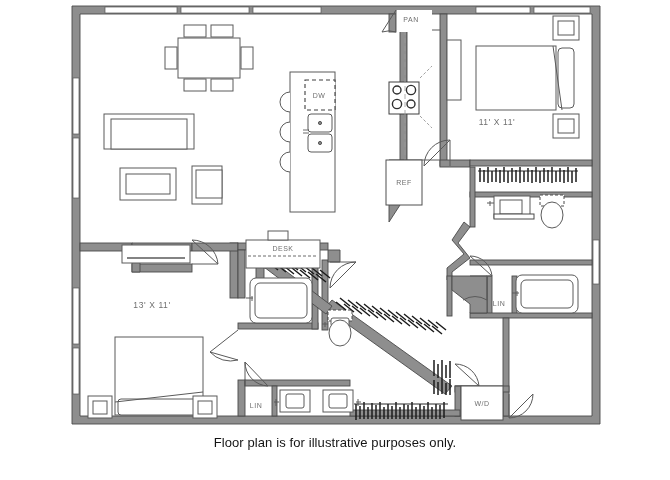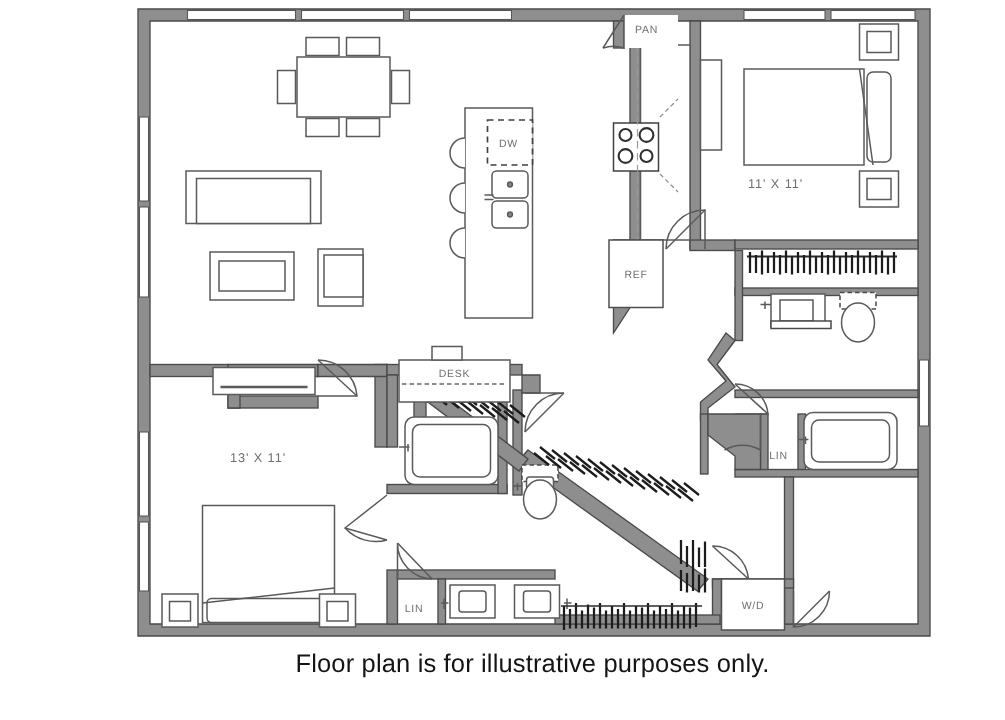--- a/index.html
+++ b/index.html
@@ -11,37 +11,36 @@
     width: 670px;
     height: 480px;
     font-family: "Liberation Sans", sans-serif;
     overflow: hidden;
   }
   #page {
     position: relative;
     width: 558px;
     height: 480px;
     background: #ffffff;
-    margin-left: 20px;
   }
   #plan-svg {
     position: absolute;
     left: 0;
     top: 0;
   }
   .caption-block {
     position: absolute;
     left: 0;
     top: 432px;
     width: 670px;
     text-align: center;
     color: #1a1a1a;
   }
   .caption-line {
-    font-size: 17px;
+    font-size: 13px;
     line-height: 21px;
     letter-spacing: 0.1px;
     color: #141414;
   }
 </style>
 </head>
 <body>
 
 <div id="page">
 

